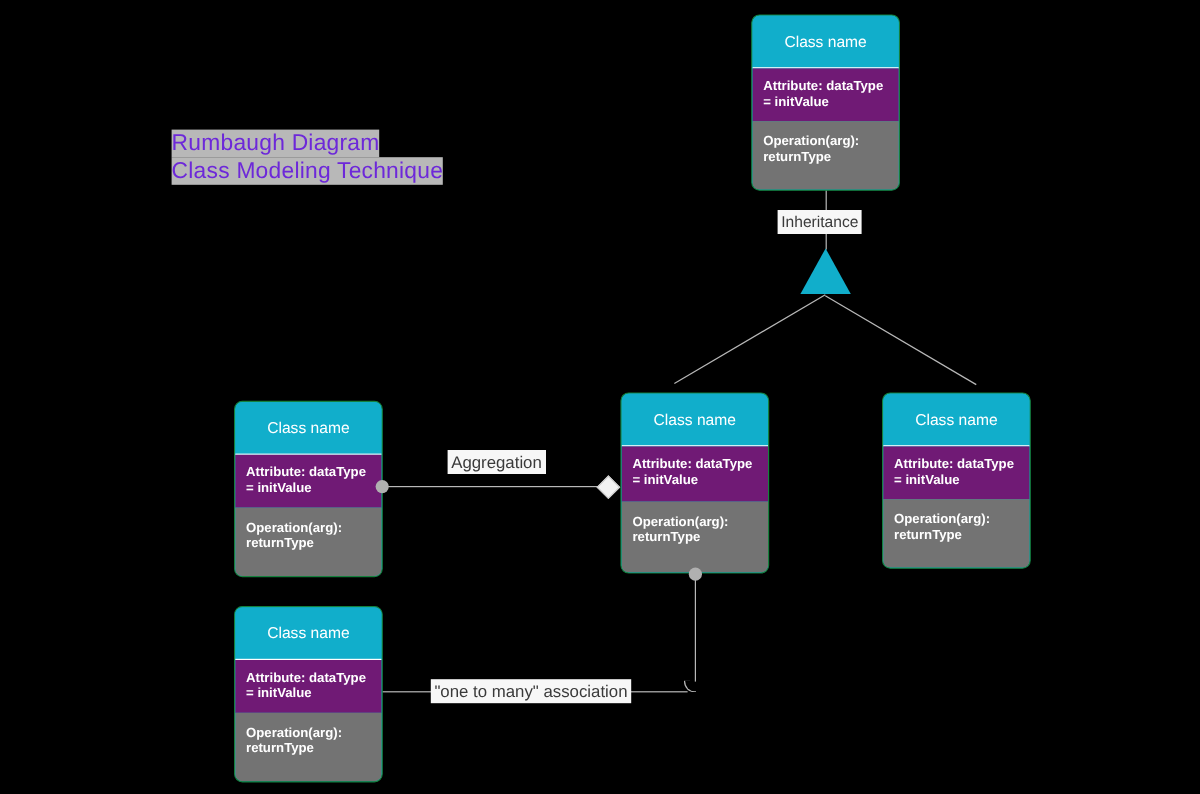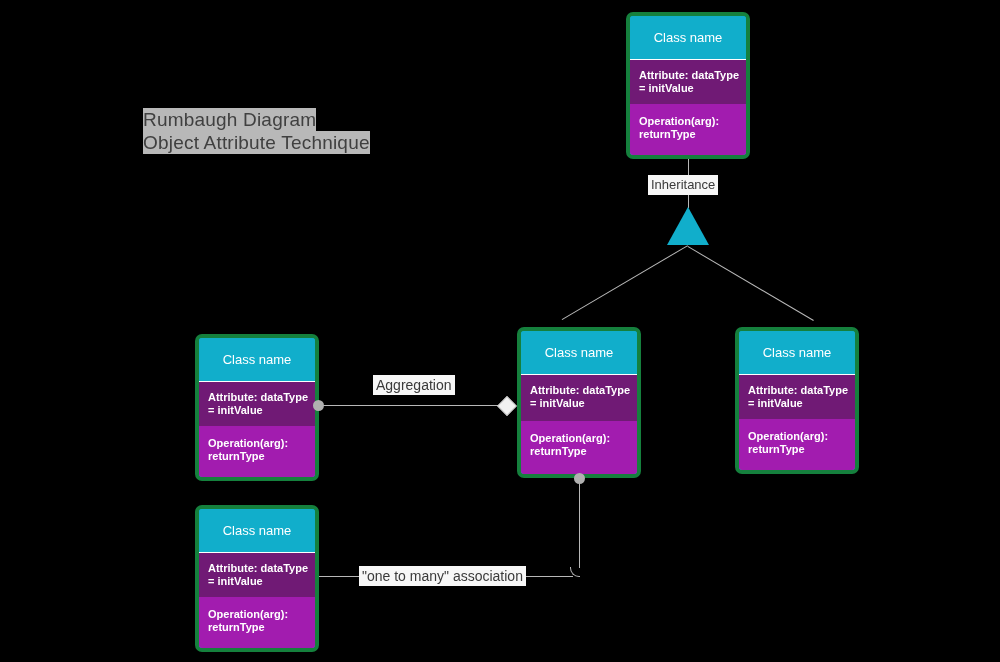--- a/index.html
+++ b/index.html
@@ -14,34 +14,34 @@
     background: #000000;
     overflow: hidden;
     font-family: "Liberation Sans", sans-serif;
   }
 
   
   #diagram-title {
     position: absolute;
     left: 143px;
     top: 62px;
-    color: #404040;
+    color: #6d28d9;
     font-size: 19px;
     line-height: 23px;
     letter-spacing: 0.2px;
     white-space: pre;
     user-select: none;
   }
   #diagram-title .line { display: block; }
 
   
   .class-box {
     position: absolute;
     box-sizing: border-box;
-    border: 4px solid #15803d;
+    border: 1px solid #15803d;
     border-radius: 7px;
     overflow: hidden;
     background: #11aecb;
   }
   .cb-name {
     background: #11aecb;
     color: #ffffff;
     text-align: center;
     font-size: 13px;
     font-weight: normal;
@@ -54,21 +54,21 @@
   .cb-attr {
     background: #701a75;
     color: #ffffff;
     font-size: 11px;
     font-weight: bold;
     line-height: 13px;
     box-sizing: border-box;
     padding: 9px 0 0 9px;
   }
   .cb-oper {
-    background: #a21caf;
+    background: #737373;
     color: #ffffff;
     font-size: 11px;
     font-weight: bold;
     line-height: 13px;
     box-sizing: border-box;
     padding: 11px 0 0 9px;
   }
 
   
   .line {
@@ -133,21 +133,21 @@
   }
   .edge-label.small { font-size: 13px; }
 </style>
 </head>
 <body>
 
 <div id="canvas">
 
   <div id="diagram-title">
     <span class="line">Rumbaugh Diagram</span>
-    <span class="line">Object Attribute Technique</span>
+    <span class="line">Class Modeling Technique</span>
   </div>
 
   <div class="line line-v" style="left:688px; top:158px; height:50px;"></div>
 
   <div class="diag-line" style="left:688px; top:246px; width:146px; transform: rotate(149.5deg);"></div>
 
   <div class="diag-line" style="left:688px; top:246px; width:146px; transform: rotate(30.5deg);"></div>
 
   <div class="line line-h" style="left:318px; top:405px; width:198px;"></div>
 

